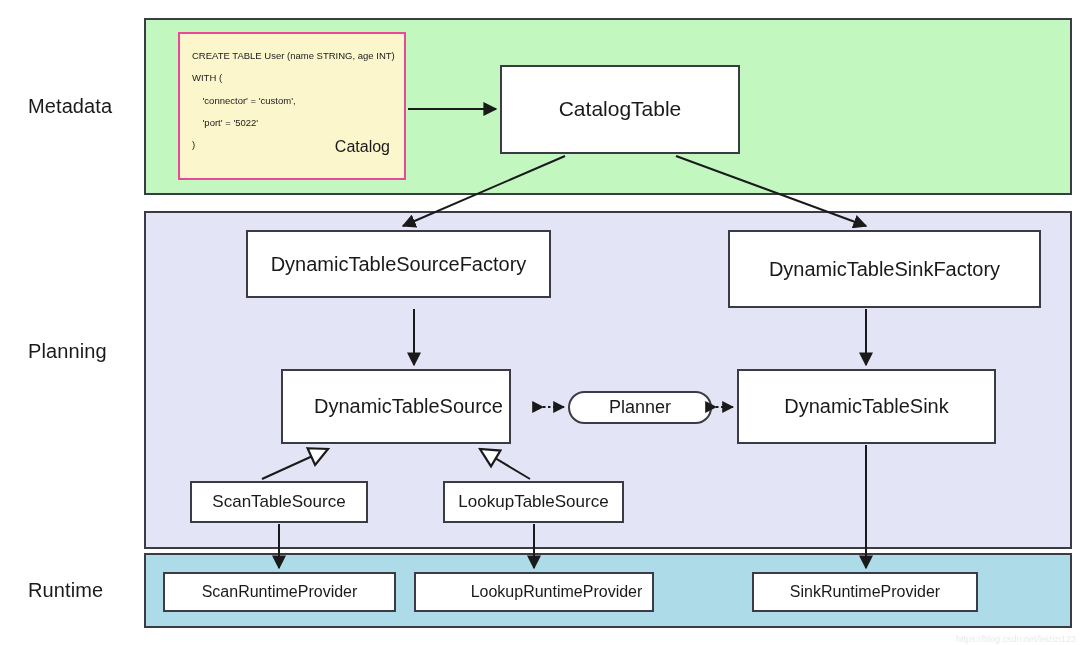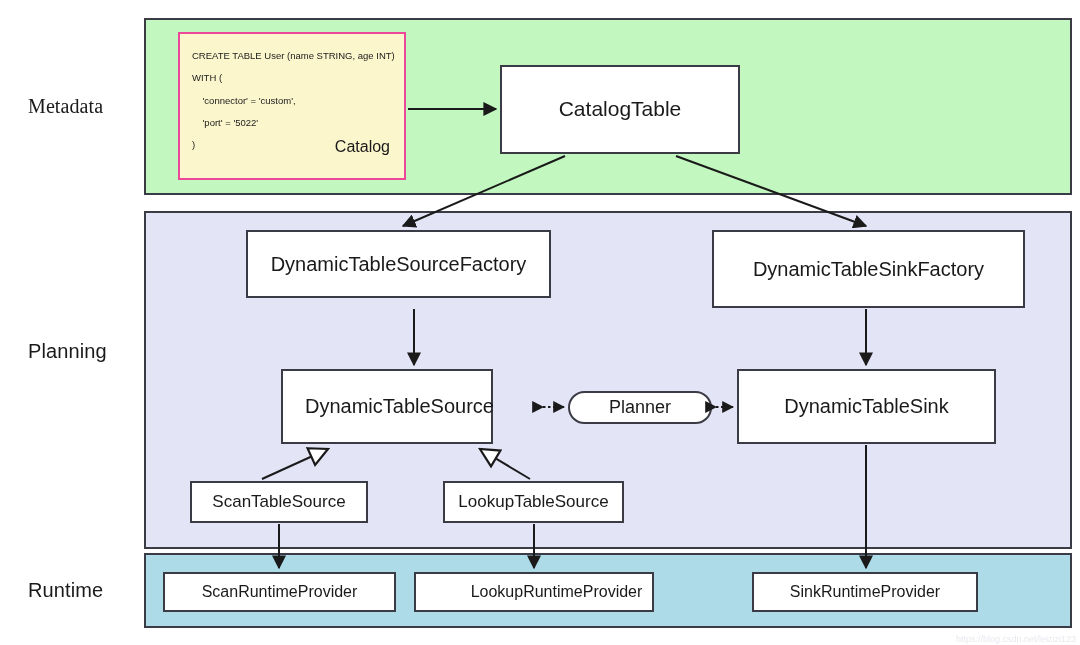--- a/index.html
+++ b/index.html
@@ -42,21 +42,21 @@
   }
 
   
   .layer-label {
     position: absolute;
     font-size: 20px;
     color: #1a1a1a;
     white-space: nowrap;
     letter-spacing: 0.1px;
   }
-  #label-metadata { left: 28px; top: 95px; font-family: Liberation Serif, serif; }
+  #label-metadata { left: 28px; top: 95px; }
   #label-planning { left: 28px; top: 340px; }
   #label-runtime  { left: 28px; top: 579px; }
 
   
   .node {
     position: absolute;
     box-sizing: border-box;
     background: #ffffff;
     border: 2px solid #3b3b45;
     display: flex;
@@ -69,25 +69,25 @@
 
   #node-catalogtable {
     left: 500px; top: 65px; width: 240px; height: 89px;
     font-size: 21px;
   }
   #node-source-factory {
     left: 246px; top: 230px; width: 305px; height: 68px;
     font-size: 20px;
   }
   #node-sink-factory {
-    left: 712px; top: 230px; width: 313px; height: 78px;
+    left: 728px; top: 230px; width: 313px; height: 78px;
     font-size: 20px;
   }
   #node-dynamic-source {
-    left: 281px; top: 369px; width: 212px; height: 75px;
+    left: 281px; top: 369px; width: 230px; height: 75px;
     font-size: 20px;
     padding-left: 25px;
   }
   #node-dynamic-sink {
     left: 737px; top: 369px; width: 259px; height: 75px;
     font-size: 20px;
   }
   #node-planner {
     left: 568px; top: 391px; width: 144px; height: 33px;
     font-size: 18px;

